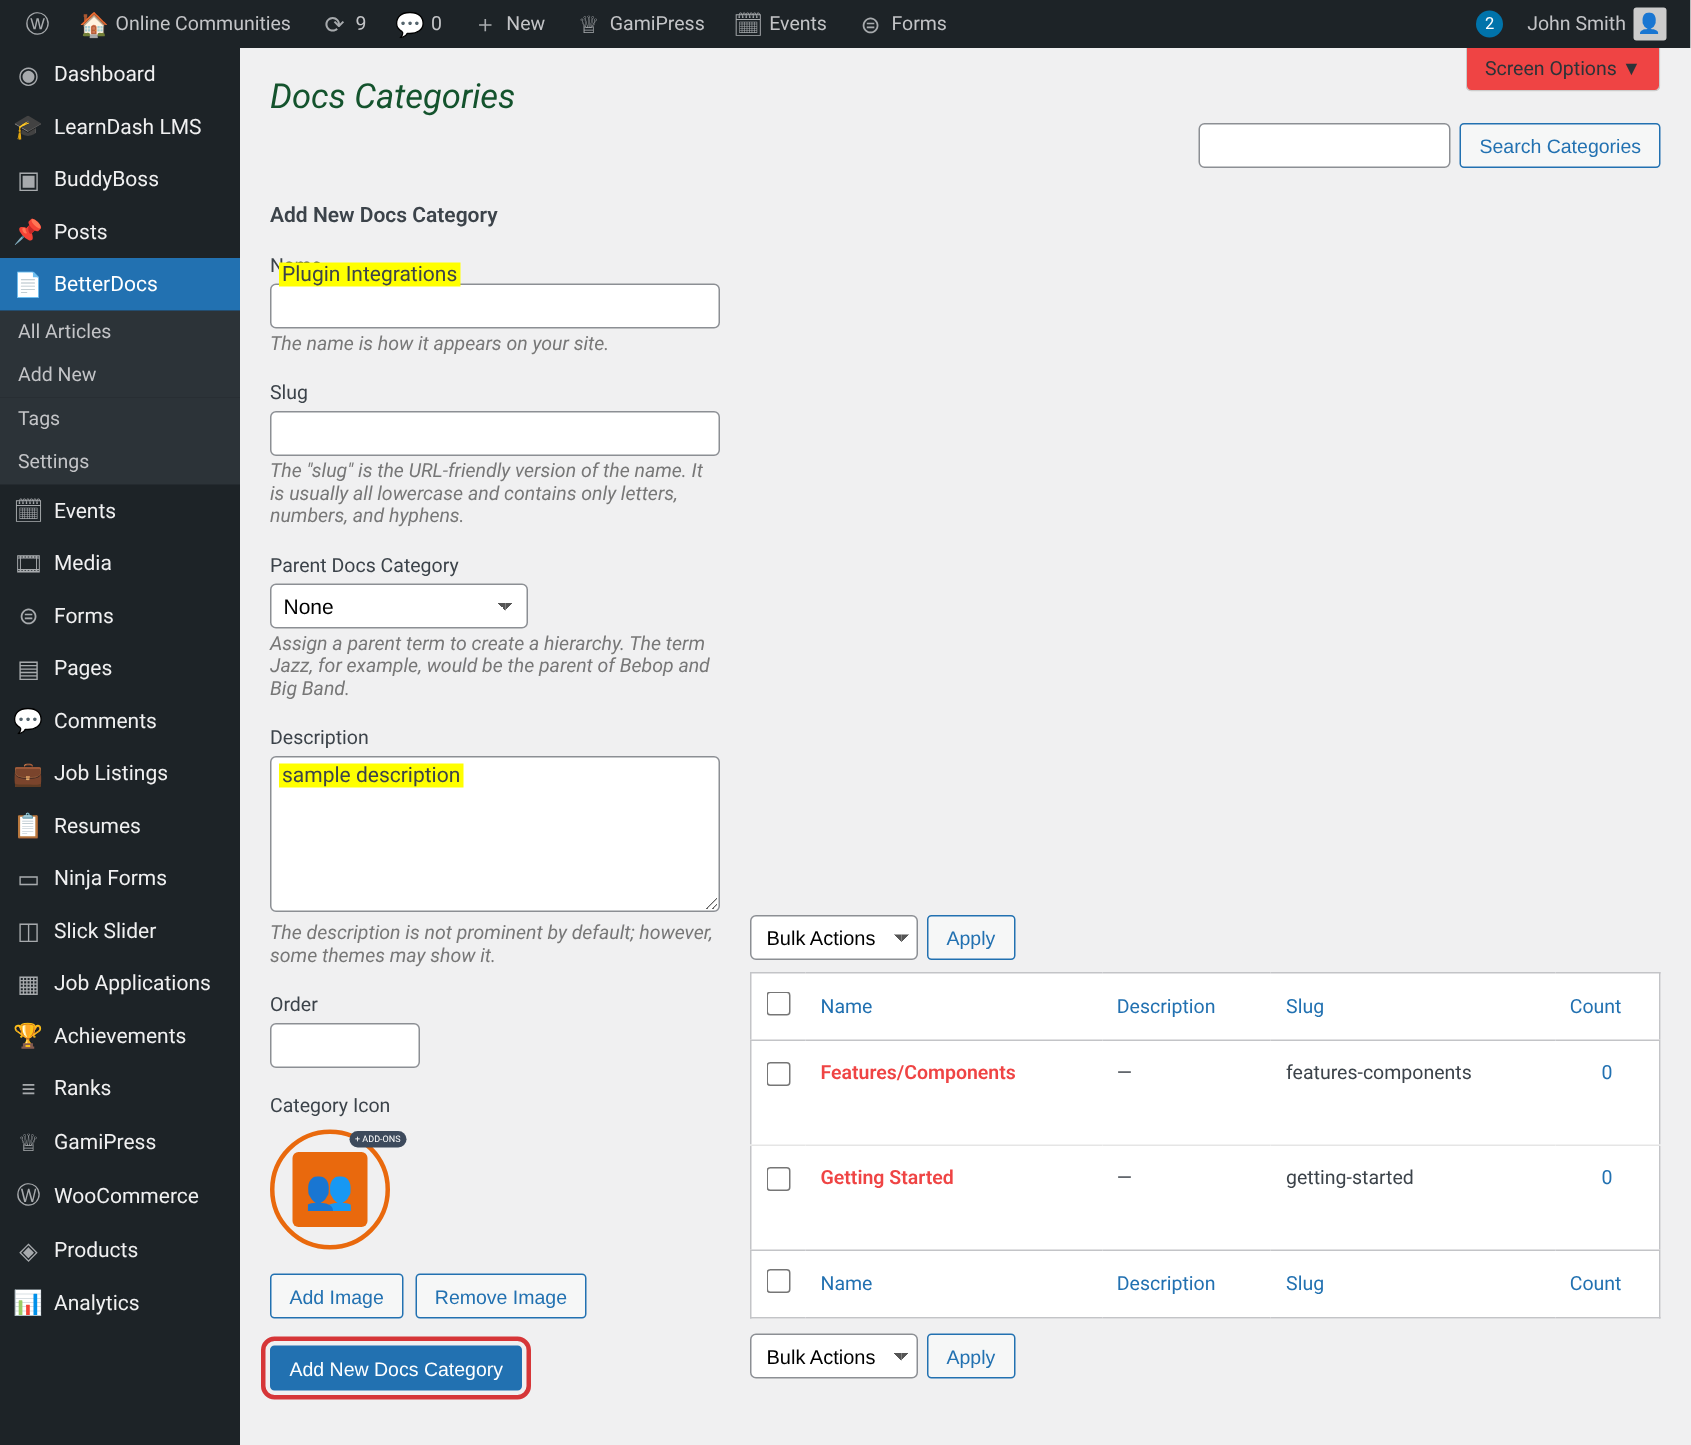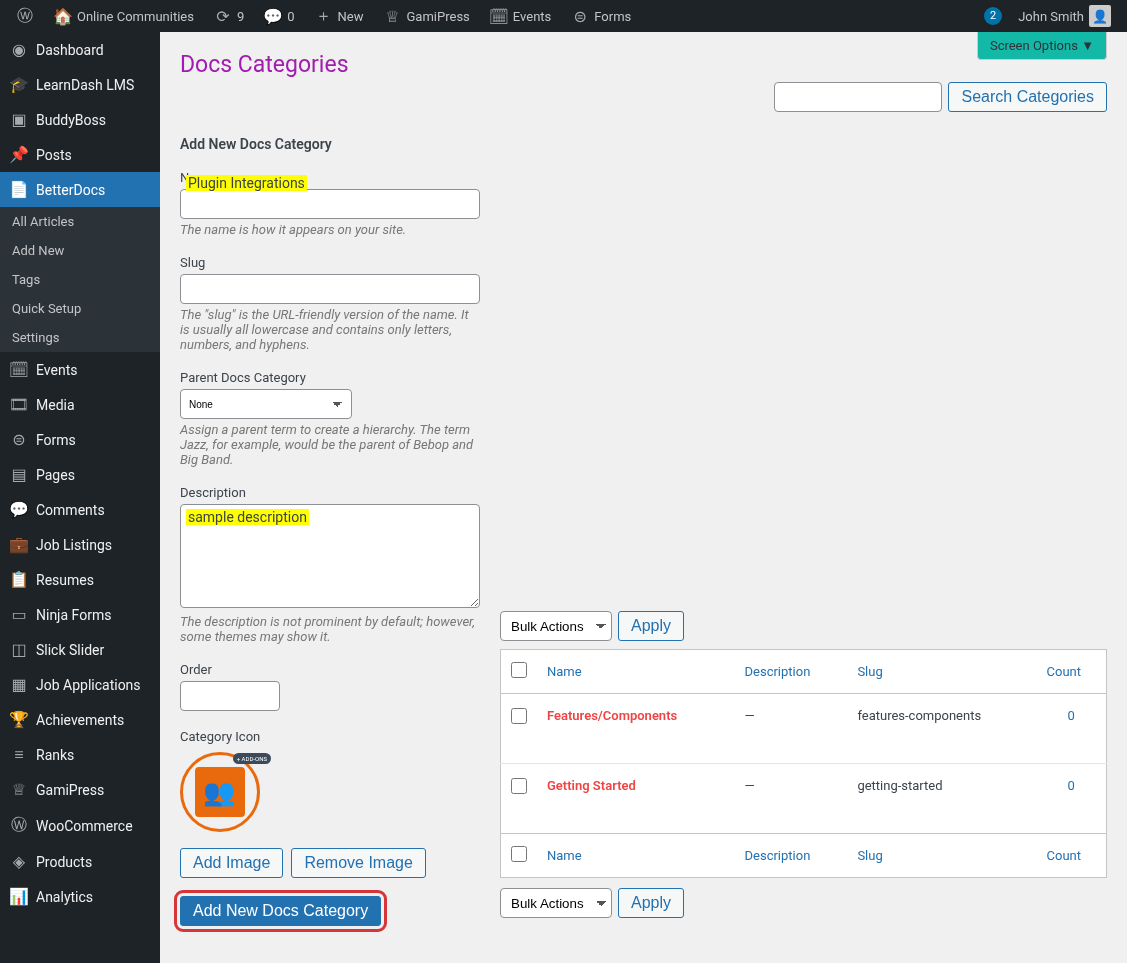--- a/index.html
+++ b/index.html
@@ -15,40 +15,40 @@
 .layout { display: flex; min-height: calc(100vh - 32px); }
 .sidebar { width: 160px; background: #1d2327; color: #fff; flex-shrink: 0; }
 .sidebar-item { display: flex; align-items: center; gap: 8px; padding: 8px 10px; color: #f0f0f1; font-size: 14px; cursor: pointer; }
 .sidebar-item.active { background: #2271b1; color: #fff; position: relative; }
 .sidebar-item.active:after { content: ""; position: absolute; right: -8px; top: 50%; transform: translateY(-50%); border: 8px solid transparent; border-right-color: #f0f0f1; }
 .sidebar-subitem { padding: 7px 12px; font-size: 13px; color: #c3c4c7; cursor: pointer; background: #2c3338; }
 .sidebar-subitem.subactive { color: #fff; font-weight: 600; }
 .icon { width: 18px; display: inline-flex; align-items: center; justify-content: center; color: #a7aaad; font-size: 16px; }
 
 .content { flex: 1; padding: 10px 20px 40px; position: relative; }
-.screen-options { position: absolute; top: 0; right: 20px; background: #14b8a6; border: 1px solid #ccc; border-top: none; border-radius: 0 0 4px 4px; padding: 6px 12px; font-size: 13px; color: #2c3338; cursor: pointer; }
-.page-title { font-size: 23px; font-weight: 400; color: #a21caf; padding: 9px 0 4px; }
+.screen-options { position: absolute; top: 0; right: 20px; background: #ef4444; border: 1px solid #ccc; border-top: none; border-radius: 0 0 4px 4px; padding: 6px 12px; font-size: 13px; color: #2c3338; cursor: pointer; }
+.page-title { font-size: 23px; font-weight: 400; color: #14532d; padding: 9px 0 4px; font-style: italic; }
 
 .columns { display: flex; gap: 20px; margin-top: 24px; align-items: flex-end; }
 .col-left { width: 300px; flex-shrink: 0; }
 .col-right { flex: 1; }
 
 .form-section h2 { font-size: 14px; font-weight: 600; margin-bottom: 18px; }
 .form-field { margin-bottom: 18px; }
 .form-field label { display: block; font-size: 13px; margin-bottom: 4px; }
 .form-field .help { color: #777; font-style: italic; font-size: 13px; margin-top: 3px; }
-.txt-input, .select-input, .textarea-input { width: 100%; border: 1px solid #8c8f94; border-radius: 4px; padding: 4px 8px; font-size: 10px; background: #fff; min-height: 30px; }
+.txt-input, .select-input, .textarea-input { width: 100%; border: 1px solid #8c8f94; border-radius: 4px; padding: 4px 8px; font-size: 14px; background: #fff; min-height: 30px; }
 .textarea-input { min-height: 104px; resize: vertical; }
 .order-input { width: 100px; }
 .highlighted { background: #ffff00; }
 
 .search-area { display: flex; gap: 6px; justify-content: flex-end; margin-bottom: 12px; }
 .search-input { width: 168px; border: 1px solid #8c8f94; border-radius: 4px; padding: 4px 8px; min-height: 30px; }
 
-.btn { border: 1px solid #2271b1; color: #2271b1; background: #f6f7f7; border-radius: 3px; padding: 0 12px; font-size: 16px; cursor: pointer; min-height: 30px; display: inline-flex; align-items: center; }
+.btn { border: 1px solid #2271b1; color: #2271b1; background: #f6f7f7; border-radius: 3px; padding: 0 12px; font-size: 13px; cursor: pointer; min-height: 30px; display: inline-flex; align-items: center; }
 .btn-primary { background: #2271b1; color: #fff; border-color: #2271b1; }
 .btn-hl { outline: 3px solid #d63638; outline-offset: 3px; }
 
 .bulk-row { display: flex; gap: 6px; margin: 0 0 8px; }
 .bulk-select { border: 1px solid #8c8f94; border-radius: 4px; padding: 3px 26px 3px 10px; background: #fff; min-height: 30px; appearance: none; background-image: linear-gradient(45deg, transparent 50%, #555 50%), linear-gradient(135deg, #555 50%, transparent 50%); background-position: right 10px center, right 5px center; background-size: 5px 5px; background-repeat: no-repeat; }
 
 .wp-table { width: 100%; border: 1px solid #c3c4c7; background: #fff; border-collapse: collapse; border-radius: 2px; margin-bottom: 10px; }
 .wp-table th { font-weight: 400; text-align: left; padding: 12px 10px; font-size: 13px; border-bottom: 1px solid #c3c4c7; }
 .wp-table th a { color: #2271b1; cursor: pointer; }
 .wp-table td { padding: 14px 10px; font-size: 13px; vertical-align: top; }
@@ -131,21 +131,20 @@
         <span class="icon">📌</span>
         <span>Posts</span>
       </div>
     <div class="sidebar-item active">
         <span class="icon" style="color:#fff">📄</span>
         <span>BetterDocs</span>
       </div>
     <div class="sidebar-subitem">All Articles</div>
     <div class="sidebar-subitem">Add New</div>
     <div class="sidebar-subitem">Tags</div>
-    <div class="sidebar-subitem">Quick Setup</div>
     <div class="sidebar-subitem">Settings</div>
     <div class="sidebar-item">
         <span class="icon">🗓</span>
         <span>Events</span>
       </div>
     <div class="sidebar-item">
         <span class="icon">🎞</span>
         <span>Media</span>
       </div>
     <div class="sidebar-item">

